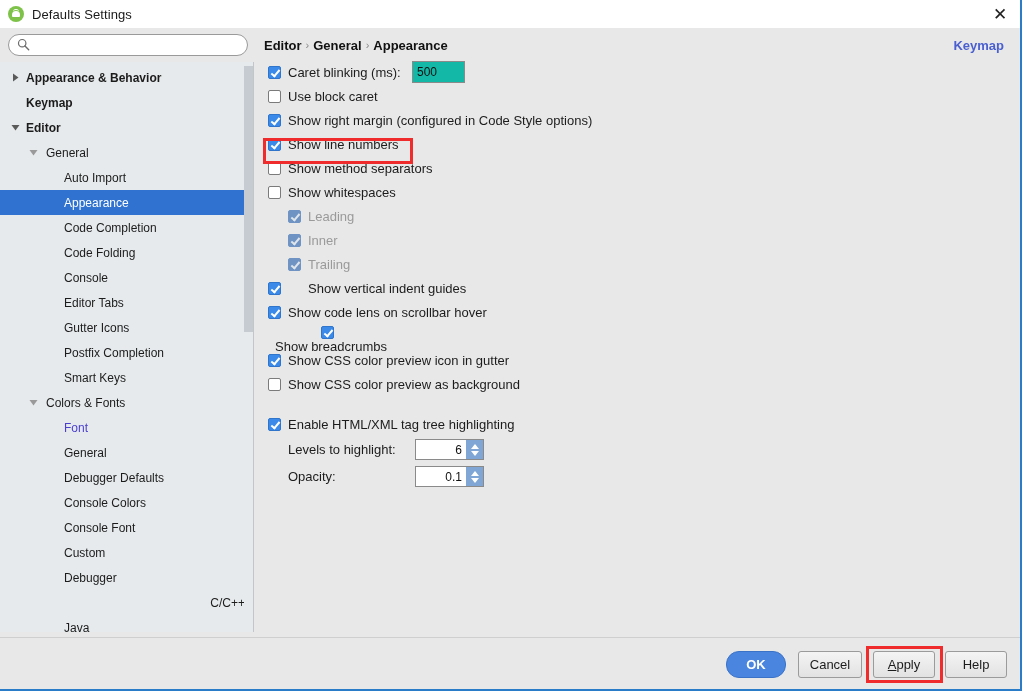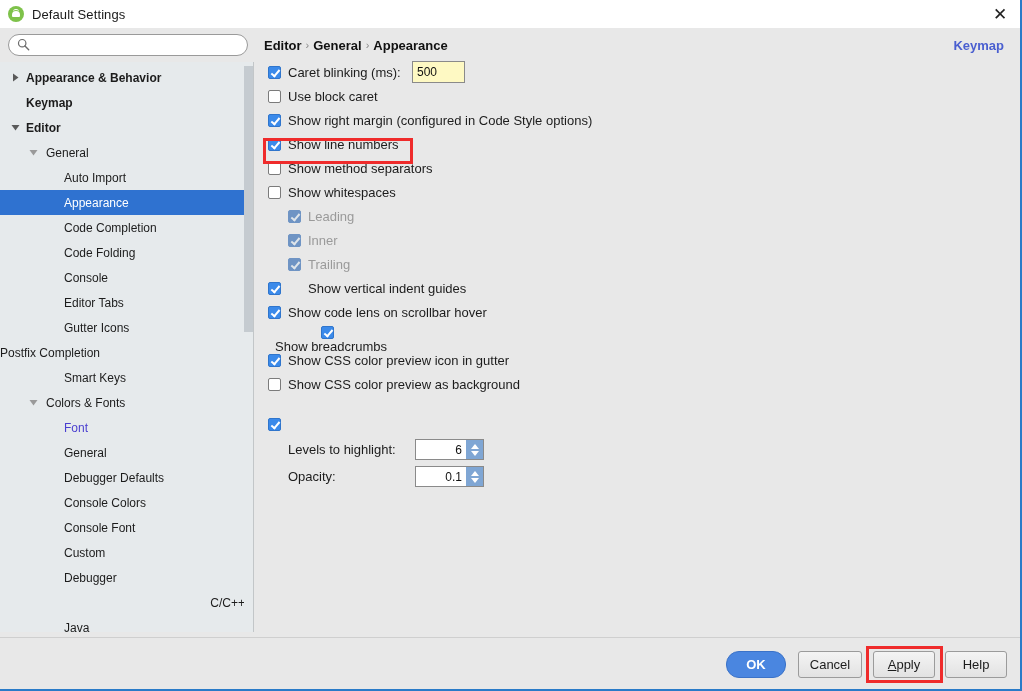--- a/index.html
+++ b/index.html
@@ -176,21 +176,21 @@
     background: #6f94c4;
     border-color: #6f94c4;
     cursor: default;
   }
   .cb.dis::after { border-color: #dfe5ea; }
 
   
   .tfield {
     width: 53px; height: 22px;
     border: 1px solid #8a8a8a;
-    background: #fef9c3;
+    background: #14b8a6;
     font-size: 12px;
     font-family: "Liberation Sans", sans-serif;
     color: #111;
     padding: 0 4px;
     outline: none;
   }
 
   
   .spin-wrap {
     position: absolute;
@@ -263,21 +263,21 @@
   }
   .btn .u { text-decoration: underline; }
 </style>
 </head>
 <body>
 
 <div id="window">
 
   <div id="titlebar">
     <div id="app-icon"></div>
-    <span id="title-text">Default Settings</span>
+    <span id="title-text">Defaults Settings</span>
     <div id="close-btn">✕</div>
   </div>
 
   <div id="body-area">
 
     <div id="search-wrap">
       <input id="search-field" type="text" placeholder="" style="">
       <svg id="search-icon" viewBox="0 0 14 14">
         <circle cx="5.6" cy="5.6" r="4" fill="none" stroke="#6b6b6b" stroke-width="1.3"></circle>
         <line x1="8.6" y1="8.6" x2="12.6" y2="12.6" stroke="#6b6b6b" stroke-width="1.5" stroke-linecap="round"></line>
@@ -328,21 +328,21 @@
           <div class="tree-item" style="top: 203px; position: absolute; left: 0px; width: 245px;">
             <span class="lbl" style="margin-left: 64px;">Console</span>
           </div>
           <div class="tree-item" style="top: 228px; position: absolute; left: 0px; width: 245px;">
             <span class="lbl" style="margin-left: 64px;">Editor Tabs</span>
           </div>
           <div class="tree-item" style="top: 253px; position: absolute; left: 0px; width: 245px;">
             <span class="lbl" style="margin-left: 64px;">Gutter Icons</span>
           </div>
           <div class="tree-item" style="top: 278px; position: absolute; left: 0px; width: 245px;">
-            <span class="lbl" style="">Postfix Completion</span>
+            <span class="lbl" style="margin-left: 64px;">Postfix Completion</span>
           </div>
           <div class="tree-item" style="top: 303px; position: absolute; left: 0px; width: 245px;">
             <span class="lbl" style="margin-left: 64px;">Smart Keys</span>
           </div>
           <div class="tree-item" style="top: 328px; position: absolute; left: 0px; width: 245px;">
             <span class="tw" style="left: 26px;">
               <svg width="9" height="9" viewBox="0 0 9 9">
                 <polygon points="0.5,2 8.5,2 4.5,7.5" fill="#9a9a9a"></polygon>
               </svg>
             </span>
@@ -442,20 +442,21 @@
             <span class="oLbl">Show CSS color preview icon in gutter</span>
           </div>
           <div class="opt-row" style="left: 13px; top: 346px;">
             <div class="cb"></div>
             <span class="oLbl">Show CSS color preview as background</span>
           </div>
         </div>
 
       <div class="opt-row" style="left:13px; top:386px;">
         <div class="cb checked"></div>
+        <span class="oLbl">Enable HTML/XML tag tree highlighting</span>
       </div>
 
       <div class="spin-label" style="left:33px; top:414px;">Levels to highlight:</div>
       <div class="spin-wrap" style="left:160px; top:411px;">
         <input class="spin-input" type="text" value="6" style="">
         <div class="spin-btns">
           <div class="ar up"></div>
           <div class="ar dn"></div>
         </div>
       </div>

